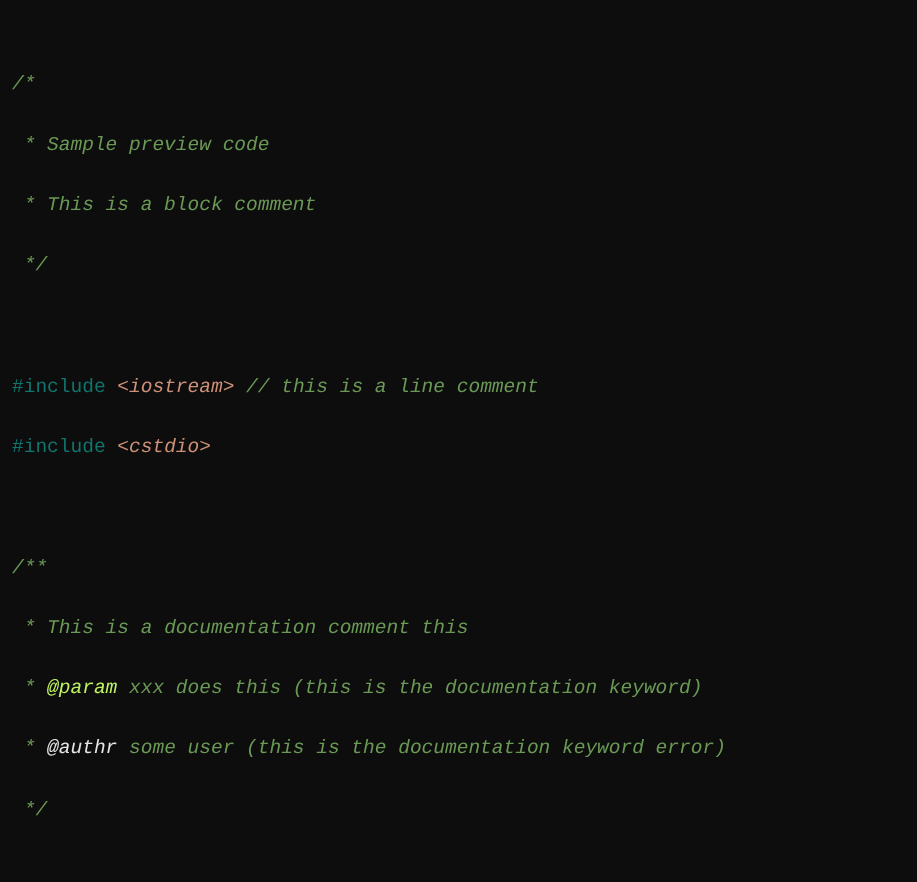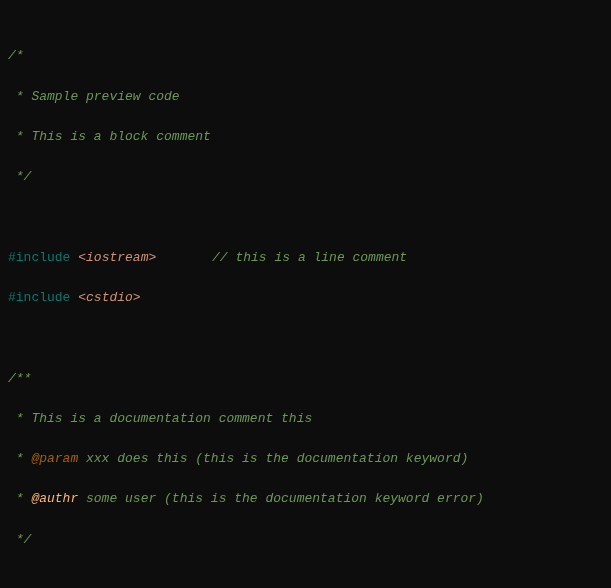--- a/index.html
+++ b/index.html
@@ -15,24 +15,24 @@
       color: #d4d4d4;
       width: 611px;
       min-height: 588px;
       overflow: hidden;
     }
     .code-container {
       padding: 6px 8px;
       white-space: pre;
     }
     .comment-block { color: #6a9955; font-style: italic; }
-    .comment-inline { color: #6a9955; font-style: italic; margin-left: 48px; }
+    .comment-inline { color: #6a9955; font-style: italic; }
     .comment-doc { color: #6a9955; font-style: italic; }
-    .doc-keyword { color: #a16207; font-style: italic; font-weight: normal; }
-    .doc-keyword-error { color: #fdba74; font-style: italic; }
+    .doc-keyword { color: #bef264; font-style: italic; font-weight: normal; }
+    .doc-keyword-error { color: #e5e5e5; font-style: italic; }
     .include-directive { color: #0f766e; }
     .include-file { color: #ce9178; font-style: italic; }
     .normal { color: #d4d4d4; }
     .line { display: block; }
   </style>
 </head>
 <body>
 
 <div class="code-container">
 

